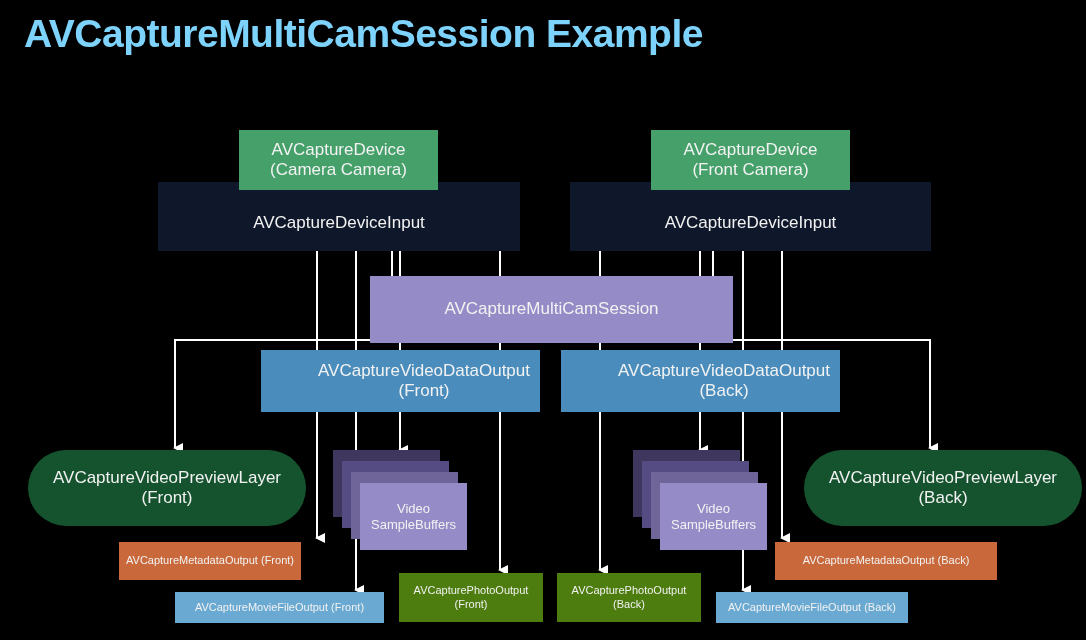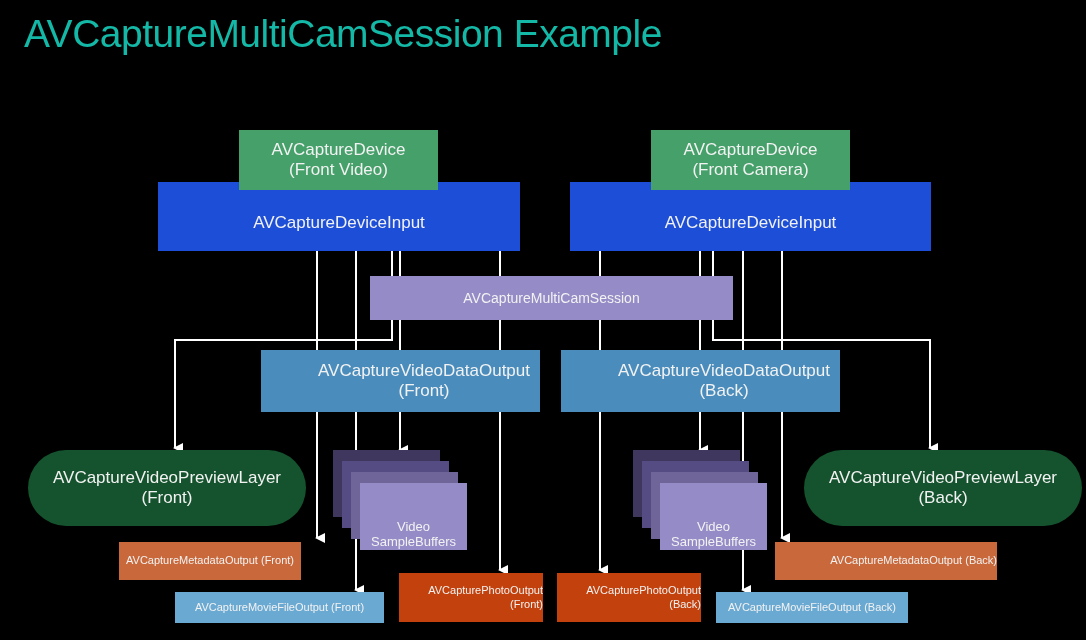--- a/index.html
+++ b/index.html
@@ -1,35 +1,35 @@
 <!DOCTYPE html>
 <html><head>
 <meta charset="utf-8">
 <style>
   html, body { margin:0; padding:0; background:#000; }
   body { width:1086px; height:640px; position:relative; overflow:hidden;
          font-family:"Liberation Sans", "DejaVu Sans", sans-serif; color:#fff; }
-  .title { position:absolute; left:24px; top:12px; font-size:39px; font-weight:normal;
-           letter-spacing:-0.5px; color:#14b8a6; white-space:nowrap; }
+  .title { position:absolute; left:24px; top:12px; font-size:39px; font-weight:bold;
+           letter-spacing:-0.5px; color:#7dd3fc; white-space:nowrap; }
   .box { position:absolute; display:flex; flex-direction:column; align-items:center;
          justify-content:center; text-align:center; color:#f2f2f2; box-sizing:border-box; line-height:1.2; }
   .lbl { display:block; }
-  .green-dark { background:#1d4ed8;align-items:center; }
+  .green-dark { background:#0f172a;align-items:center; }
   .green-light { background:#45a06a; }
   .purple { background:#958bc6; }
   .blue { background:#4a8dbd;padding-left:47px; }
   .red { background:#14532d; border-radius:40px; }
   .orange { background:#c9683b; }
   .lightblue { background:#6aa9d2; }
-  .photo { background:#c2410c;align-items:flex-end; }
+  .photo { background:#4d7c0f; }
   .stack { position:absolute; }
   .sb1 { background:#40375f; }
   .sb2 { background:#564c84; }
   .sb3 { background:#706599; }
-  .sb4 { background:#958bc6;justify-content:flex-end; }
+  .sb4 { background:#958bc6; }
   svg.wires { position:absolute; left:0; top:0; }
 </style>
 </head>
 <body>
 
 <div class="title">AVCaptureMultiCamSession Example</div>
 
 <svg class="wires" width="1086" height="640">
   <defs>
     <marker id="arr" markerWidth="10" markerHeight="10" refX="5" refY="8" orient="auto" markerUnits="userSpaceOnUse">
@@ -50,32 +50,32 @@
     <path d="M743,251 L743,590" marker-end="url(#arr)"></path>
     <path d="M782,251 L782,538" marker-end="url(#arr)"></path>
   </g>
 </svg>
 
 <div class="box green-dark" style="left:158px; top:182px; width:362px; height:69px; font-size:17px; padding-top:14px;">
   <span class="lbl">AVCaptureDeviceInput</span>
 </div>
 <div class="box green-light" style="left:239px; top:130px; width:199px; height:60px; font-size:17px;">
   <span class="lbl">AVCaptureDevice</span>
-  <span class="lbl">(Front Video)</span>
+  <span class="lbl">(Camera Camera)</span>
 </div>
 
 <div class="box green-dark" style="left:570px; top:182px; width:361px; height:69px; font-size:17px; padding-top:14px;">
   <span class="lbl">AVCaptureDeviceInput</span>
 </div>
 <div class="box green-light" style="left:651px; top:130px; width:199px; height:60px; font-size:17px;">
   <span class="lbl">AVCaptureDevice</span>
   <span class="lbl">(Front Camera)</span>
 </div>
 
-<div class="box purple" style="left:370px; top:276px; width:363px; height:44px; font-size:14px;">
+<div class="box purple" style="left:370px; top:276px; width:363px; height:67px; font-size:17px;">
   <span class="lbl">AVCaptureMultiCamSession</span>
 </div>
 
 <div class="box blue" style="left:261px; top:350px; width:279px; height:62px; font-size:17px;">
   <span class="lbl">AVCaptureVideoDataOutput</span>
   <span class="lbl">(Front)</span>
 </div>
 <div class="box blue" style="left:561px; top:350px; width:279px; height:62px; font-size:17px;">
   <span class="lbl">AVCaptureVideoDataOutput</span>
   <span class="lbl">(Back)</span>
@@ -102,21 +102,21 @@
 <div class="stack sb2" style="left:642px; top:461px; width:107px; height:67px;"></div>
 <div class="stack sb3" style="left:651px; top:472px; width:107px; height:67px;"></div>
 <div class="box sb4" style="left:660px; top:483px; width:107px; height:67px; font-size:13px;">
   <span class="lbl">Video</span>
   <span class="lbl">SampleBuffers</span>
 </div>
 
 <div class="box orange" style="left:119px; top:542px; width:182px; height:38px; font-size:11px;">
   <span class="lbl">AVCaptureMetadataOutput (Front)</span>
 </div>
-<div class="box orange" style="left:775px; top:542px; width:222px; height:38px; font-size:11px;align-items:flex-end;">
+<div class="box orange" style="left:775px; top:542px; width:222px; height:38px; font-size:11px;">
   <span class="lbl">AVCaptureMetadataOutput (Back)</span>
 </div>
 
 <div class="box lightblue" style="left:175px; top:592px; width:209px; height:31px; font-size:11px;">
   <span class="lbl">AVCaptureMovieFileOutput (Front)</span>
 </div>
 <div class="box lightblue" style="left:716px; top:592px; width:192px; height:31px; font-size:11px;">
   <span class="lbl">AVCaptureMovieFileOutput (Back)</span>
 </div>
 

